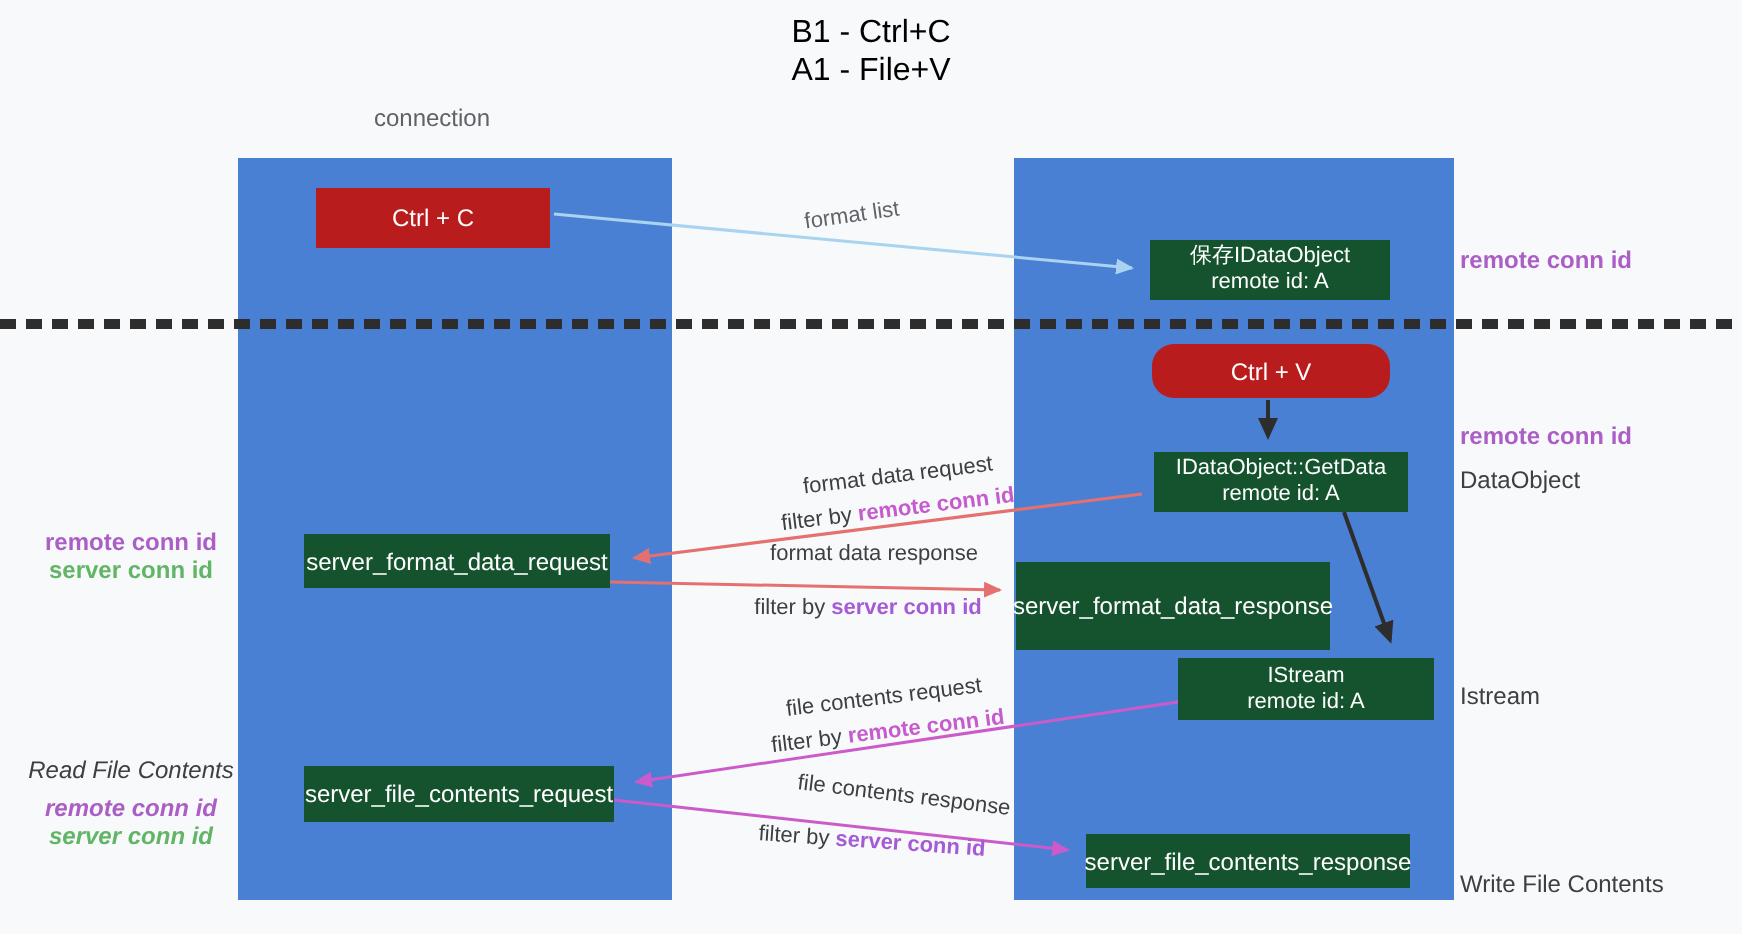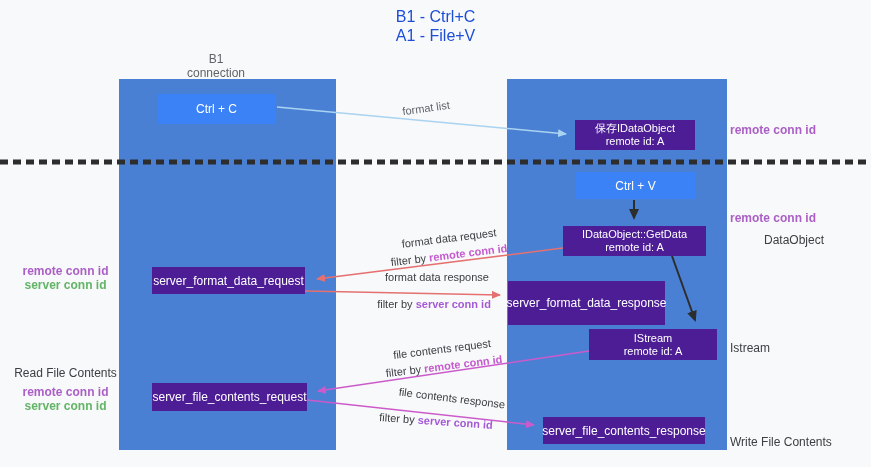--- a/index.html
+++ b/index.html
@@ -5,34 +5,34 @@
   html,body{margin:0;padding:0;background:#e9eaec;}
   .canvas{
     position:relative;width:871px;height:467px;overflow:hidden;
     background:#f8f9fa;
     font-family:"Liberation Sans",sans-serif;
     -webkit-font-smoothing:antialiased;
   }
   .abs{position:absolute;}
   .title{
     left:0;right:0;top:7px;text-align:center;
-    font-size:16px;line-height:19px;color:#1d4ed8;
+    font-size:16px;line-height:19px;color:#000000;
   }
   .colheader{
     text-align:center;font-size:12px;line-height:14px;color:#5f6368;
   }
   .column{background:#4a80d4;}
   .box{
     display:flex;flex-direction:column;align-items:center;justify-content:center;
     color:#ffffff;text-align:center;font-size:12px;line-height:14px;
     z-index:3;
   }
   .box.small{font-size:11px;line-height:13px;}
-  .box.green{background:#3b82f6;text-align:center;}
-  .box.orange{background:#4c1d95;}
+  .box.green{background:#b91c1c;text-align:center;}
+  .box.orange{background:#14532d;}
   .sidelabel{font-size:12px;line-height:14px;color:#3c4043;white-space:nowrap;z-index:3;}
   .sidelabel.purple{color:#ab5fc6;font-weight:bold;}
   .sidelabel.green{color:#62b566;font-weight:bold;}
   .leftblock{width:125px;text-align:center;}
   .arrowlabel{
     font-size:11px;color:#3c4043;white-space:nowrap;z-index:2;
     transform:translate(-50%,-50%);
   }
   .arrowlabel .id-remote{color:#c55bce;font-weight:bold;}
   .arrowlabel .id-server{color:#a55bd5;font-weight:bold;}
@@ -42,21 +42,20 @@
 <body>
 
 <div class="canvas">
 
   <div class="abs title">
     <div>B1 - Ctrl+C</div>
     <div>A1 - File+V</div>
   </div>
 
   <div class="abs colheader" style="left:156px;top:52px;width:120px;">
-    <div>B1</div>
     <div>connection</div>
   </div>
   <div class="abs colheader" style="left:557px;top:50px;width:120px;">
   </div>
 
   <div class="abs column" style="left:119px;top:79px;width:217px;height:371px;"></div>
   <div class="abs column" style="left:507px;top:79px;width:220px;height:371px;"></div>
 
   <svg class="overlay" width="871" height="467" viewBox="0 0 871 467">
     <defs>
@@ -91,25 +90,25 @@
 
   <div class="abs box green" style="left:158px;top:94px;width:117px;height:30px;">
     <div>Ctrl + C</div>
   </div>
 
   <div class="abs box orange small" style="left:575px;top:120px;width:120px;height:30px;">
     <div>保存IDataObject</div>
     <div>remote id: A</div>
   </div>
 
-  <div class="abs box green" style="left:576px;top:172px;width:119px;height:27px;">
+  <div class="abs box green" style="left:576px;top:172px;width:119px;height:27px;border-radius:11px;">
     <div>Ctrl + V</div>
   </div>
 
-  <div class="abs box orange small" style="left:563px;top:226px;width:143px;height:30px;">
+  <div class="abs box orange small" style="left:577px;top:226px;width:127px;height:30px;">
     <div>IDataObject::GetData</div>
     <div>remote id: A</div>
   </div>
 
   <div class="abs box orange" style="left:152px;top:267px;width:153px;height:27px;">
     <div>server_format_data_request</div>
   </div>
 
   <div class="abs box orange" style="left:508px;top:281px;width:157px;height:44px;">
     <div>server_format_data_response</div>
@@ -123,29 +122,29 @@
   <div class="abs box orange" style="left:152px;top:383px;width:155px;height:28px;">
     <div>server_file_contents_request</div>
   </div>
 
   <div class="abs box orange" style="left:543px;top:417px;width:162px;height:27px;">
     <div>server_file_contents_response</div>
   </div>
 
   <div class="abs sidelabel purple" style="left:730px;top:123px;">remote conn id</div>
   <div class="abs sidelabel purple" style="left:730px;top:211px;">remote conn id</div>
-  <div class="abs sidelabel" style="left:764px;top:233px;">DataObject</div>
+  <div class="abs sidelabel" style="left:730px;top:233px;">DataObject</div>
   <div class="abs sidelabel" style="left:730px;top:341px;">Istream</div>
   <div class="abs sidelabel" style="left:730px;top:435px;">Write File Contents</div>
 
   <div class="abs leftblock" style="left:3px;top:264px;">
     <div class="sidelabel purple">remote conn id</div>
     <div class="sidelabel green">server conn id</div>
   </div>
-  <div class="abs leftblock" style="left:3px;top:366px;">
+  <div class="abs leftblock" style="left:3px;top:378px;font-style:italic;">
     <div class="sidelabel">Read File Contents</div>
     <div class="sidelabel purple" style="margin-top:5px;">remote conn id</div>
     <div class="sidelabel green">server conn id</div>
   </div>
 
   <div class="abs arrowlabel" style="left:426px;top:108px;transform:translate(-50%,-50%) rotate(-8deg);color:#5f6368;">format list</div>
 
   <div class="abs arrowlabel" style="left:449px;top:238px;transform:translate(-50%,-50%) rotate(-7deg);">format data request</div>
   <div class="abs arrowlabel" style="left:449px;top:255px;transform:translate(-50%,-50%) rotate(-7deg);">
     <span>filter by </span><span class="id-remote">remote conn id</span>

